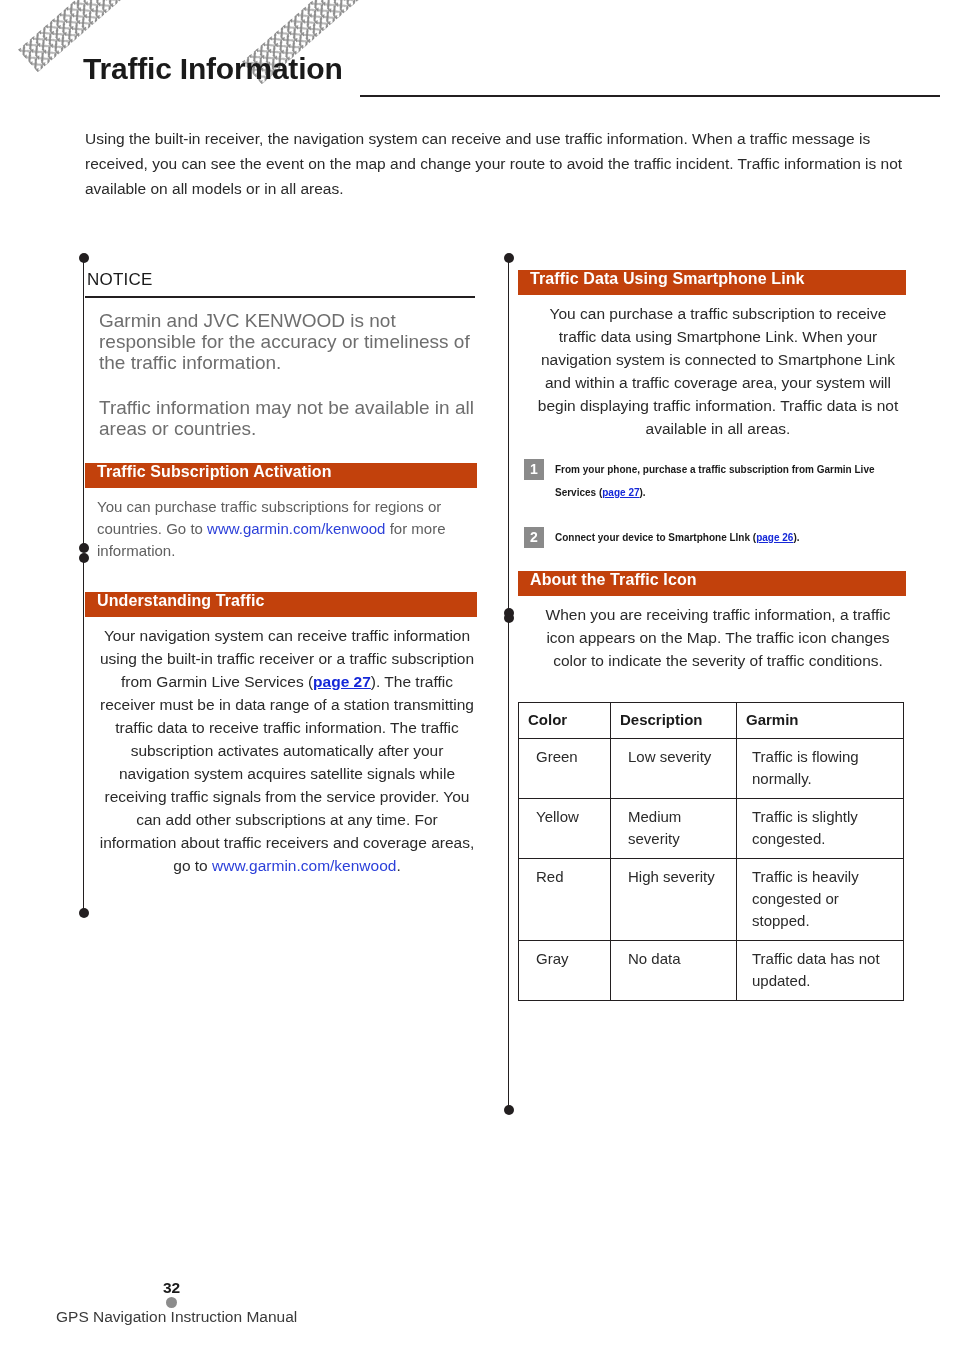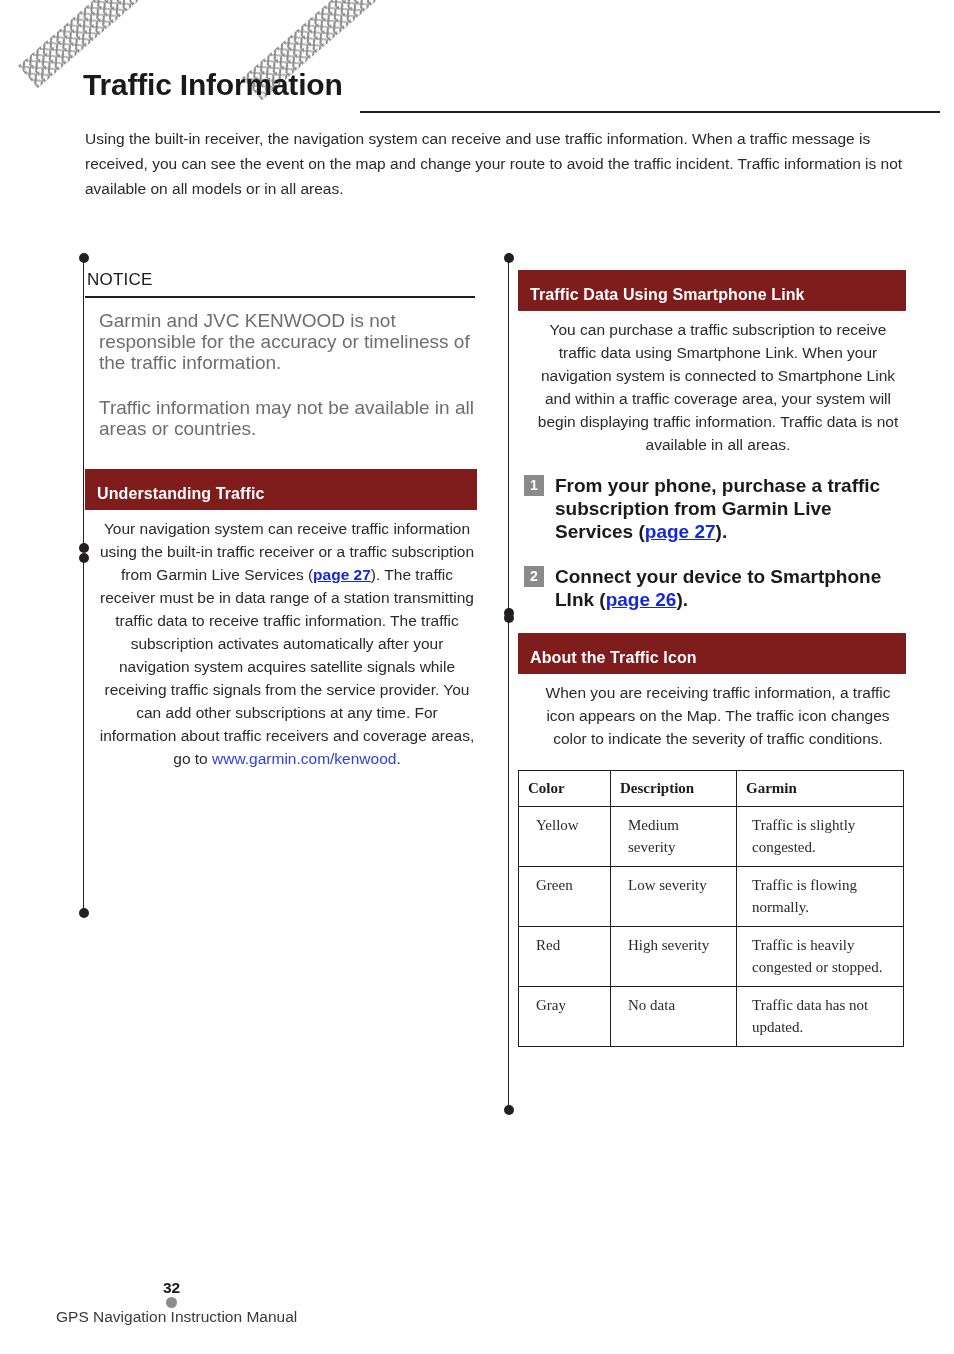--- a/index.html
+++ b/index.html
@@ -10,21 +10,21 @@
     background: #ffffff;
     font-family: "Liberation Sans", sans-serif;
     color: #231f20;
     position: relative;
     overflow: hidden;
   }
 
   
   .page-header {
     position: absolute;
-    left: 0; top: 16px;
+    left: 0; top: 0;
     width: 954px; height: 118px;
   }
   .tread-band {
     position: absolute;
     height: 30px;
     background-repeat: repeat;
     background-size: 9px 9px;
     background-image:
       linear-gradient(135deg, #8e8e8e 0 2.2px, transparent 2.2px 4.5px,
                       #8e8e8e 4.5px 6.7px, transparent 6.7px 9px),
@@ -104,25 +104,25 @@
     margin-left: 14px;
     width: 376px;
     font-size: 19px;
     line-height: 21px;
     color: #6e6e6e;
   }
   .notice-body p { margin: 0 0 24px 0; }
 
   
   .bar {
-    background: #7f1d1d;
+    background: #c2410c;
     color: #ffffff;
     font-size: 16px;
     font-weight: bold;
-    padding: 16px 0 7px 12px;
+    padding: 0 0 7px 12px;
     letter-spacing: 0.1px;
   }
   .sec-body {
     font-size: 15.5px;
     line-height: 23px;
     color: #2a2a2a;
     padding: 7px 0 0 12px;
   }
   .sec-body p { margin: 0; text-align: center; }
 
@@ -156,34 +156,33 @@
     background: #8a8a8a;
     color: #ffffff;
     font-size: 14px;
     font-weight: bold;
     text-align: center;
     line-height: 21px;
     margin-right: 11px;
     margin-top: 1px;
   }
   .step-text {
-    font-size: 19px;
+    font-size: 10px;
     line-height: 23px;
     font-weight: bold;
     color: #1a1a1a;
     width: 330px;
   }
 
   
   table.traffic-table {
     border-collapse: collapse;
-    margin-top: 20px;
+    margin-top: 30px;
     width: 385px;
     table-layout: fixed;
-    font-family: Liberation Serif, serif;
   }
   table.traffic-table th,
   table.traffic-table td {
     border: 1.5px solid #231f20;
     vertical-align: top;
     font-size: 15px;
     line-height: 22px;
   }
   table.traffic-table th {
     text-align: left;
@@ -240,20 +239,28 @@
 
   <div>
     <div class="notice-title">NOTICE</div>
     <div class="notice-rule"></div>
     <div class="notice-body">
       <p>Garmin and JVC KENWOOD is not responsible for the accuracy or timeliness of the traffic information.</p>
       <p>Traffic information may not be available in all areas or countries.</p>
     </div>
   </div>
 
+  <div style="margin-top:8px;">
+    <div class="bar">Traffic Subscription Activation</div>
+    <div class="sec-body-light">
+      <p>
+        <span>You can purchase traffic subscriptions for regions or countries. Go to </span><a class="link" href="#">www.garmin.com/kenwood</a><span> for more information.</span>
+      </p>
+    </div>
+  </div>
 
   <div style="margin-top:30px;">
     <div class="bar">Understanding Traffic</div>
     <div class="sec-body">
       <p>
         <span>Your navigation system can receive traffic information using the built-in traffic receiver or a traffic subscription from Garmin Live Services (</span><a class="xref" href="#">page 27</a><span>). The traffic receiver must be in data range of a station transmitting traffic data to receive traffic information. The traffic subscription activates automatically after your navigation system acquires satellite signals while receiving traffic signals from the service provider. You can add other subscriptions at any time. For information about traffic receivers and coverage areas, go to </span><a class="link" href="#">www.garmin.com/kenwood</a><span>.</span>
       </p>
     </div>
   </div>
 </div>
@@ -296,28 +303,28 @@
       </colgroup>
       <thead>
         <tr>
           <th>Color</th>
           <th>Description</th>
           <th>Garmin</th>
         </tr>
       </thead>
       <tbody>
         <tr>
+          <td class="c1">Green</td>
+          <td class="c2">Low severity</td>
+          <td class="c3">Traffic is flowing normally.</td>
+        </tr>
+        <tr>
           <td class="c1">Yellow</td>
           <td class="c2">Medium severity</td>
           <td class="c3">Traffic is slightly congested.</td>
-        </tr>
-        <tr>
-          <td class="c1">Green</td>
-          <td class="c2">Low severity</td>
-          <td class="c3">Traffic is flowing normally.</td>
         </tr>
         <tr>
           <td class="c1">Red</td>
           <td class="c2">High severity</td>
           <td class="c3">Traffic is heavily congested or stopped.</td>
         </tr>
         <tr>
           <td class="c1">Gray</td>
           <td class="c2">No data</td>
           <td class="c3">Traffic data has not updated.</td>

